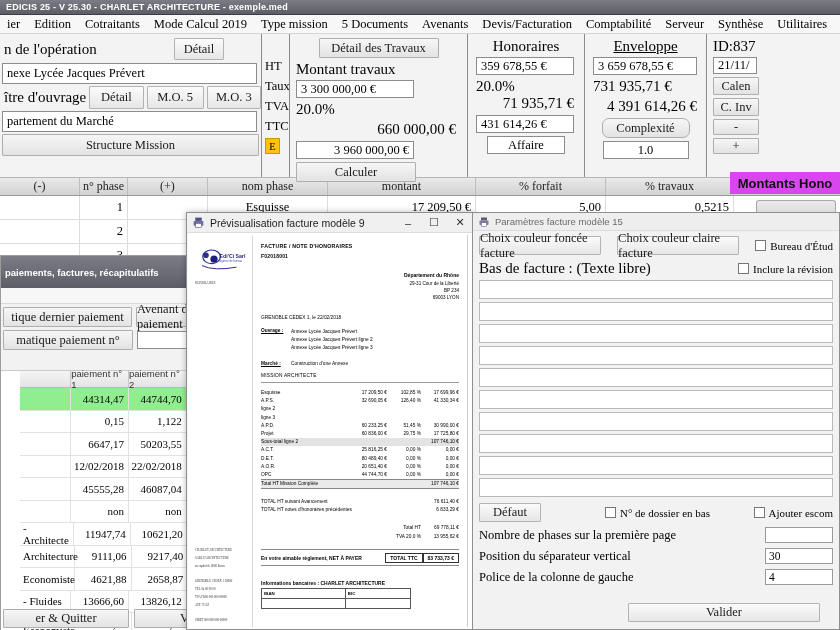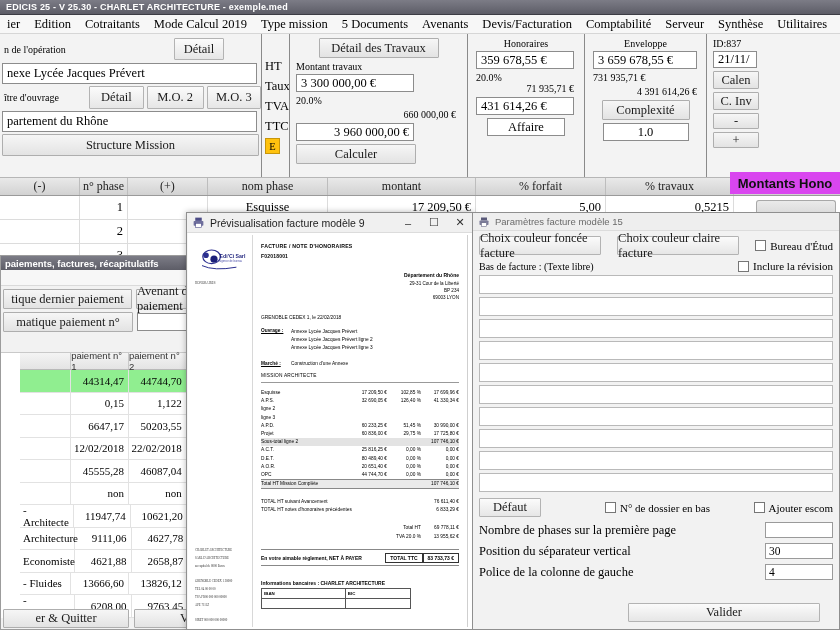--- a/index.html
+++ b/index.html
@@ -39,21 +39,21 @@
   .btnflat{
     background:linear-gradient(#f6f6f6,#e3e3e3);
     border:1px solid #aeaeae;
   }
   .fld{
     background:#fff;border:1px solid #8c8c8c;
     font-family:"Liberation Serif",serif;font-size:12.5px;
     display:flex;align-items:center;padding:0 4px;box-sizing:border-box;
   }
   .fldr{justify-content:flex-end;}
-  .lbl{font-family:"Liberation Serif",serif;font-size:10px;white-space:nowrap;}
+  .lbl{font-family:"Liberation Serif",serif;font-size:15px;white-space:nowrap;}
 
   
   #p-left{width:261px;padding:4px 0 0 0;box-sizing:border-box;}
   #p-left .row{display:flex;align-items:center;height:22px;margin:0 0 2px 0;}
   .wide-fld{height:21px;}
 
   
   #p-labels{width:28px;padding-top:22px;box-sizing:border-box;}
   #p-labels div{height:20px;display:flex;align-items:center;padding-left:3px;font-size:12.5px;}
   .ebox{background:#ffc20e;border:1px solid #c8960a;width:13px;height:14px;
@@ -93,21 +93,21 @@
     font-family:"Liberation Sans",sans-serif;font-weight:bold;font-size:13px;
     display:flex;align-items:center;justify-content:center;color:#111;background:#d946ef;}
   #mh-tab{position:absolute;right:0;top:196px;width:110px;height:22px;}
   #mh-tab .tab{position:absolute;left:26px;top:4px;width:78px;height:18px;
     background:linear-gradient(#eaeaea,#d4d4d4);border:1px solid #a8a8a8;
     border-bottom:none;border-radius:3px 3px 0 0;}
 
   
   #subwin{position:absolute;left:0;top:255px;width:262px;height:375px;
     background:#f2f2f2;border:1px solid #9c9c9c;box-sizing:border-box;}
-  #subwin .sub-title{height:14px;background:linear-gradient(#7c7c86,#5d5d67);
+  #subwin .sub-title{height:32px;background:linear-gradient(#7c7c86,#5d5d67);
     color:#fff;font-family:"Liberation Sans",sans-serif;font-weight:bold;font-size:9.5px;
     display:flex;align-items:center;padding-left:4px;}
   #subwin .sub-menu{height:15px;background:#f7f7f7;border-bottom:1px solid #dadada;
     display:flex;align-items:center;font-size:11.5px;}
   .subrow{display:flex;align-items:center;height:20px;margin-top:3px;}
 
   .pgrid{margin-top:20px;background:#fff;border-top:1px solid #c9c9c9;padding-left:19px;}
   .pgrid .ph{height:16px;display:flex;background:linear-gradient(#f4f4f4,#e4e4e4);
     border-bottom:1px solid #b9b9b9;font-family:"Liberation Sans",sans-serif;font-size:9.5px;color:#333;}
   .pgrid .ph div{display:flex;align-items:center;justify-content:center;border-right:1px solid #c9c9c9;box-sizing:border-box;}
@@ -220,25 +220,25 @@
       <div class="row">
         <div class="lbl" style="width:170px;padding-left:4px;">n de l'opération</div>
         <div class="btn" style="width:48px;height:20px;">Détail</div>
       </div>
       <div class="row">
         <div class="fld wide-fld" style="width:255px;margin-left:2px;">nexe Lycée Jacques Prévert</div>
       </div>
       <div class="row">
         <div class="lbl" style="width:88px;padding-left:4px;">ître d'ouvrage</div>
         <div class="btn" style="width:54px;height:21px;">Détail</div>
-        <div class="btn" style="width:57px;height:21px;margin-left:3px;">M.O. 2</div>
+        <div class="btn" style="width:57px;height:21px;margin-left:3px;">M.O. 5</div>
         <div class="btn" style="width:54px;height:21px;margin-left:3px;">M.O. 3</div>
       </div>
       <div class="row">
-        <div class="fld wide-fld" style="width:255px;margin-left:2px;">partement du Rhône</div>
+        <div class="fld wide-fld" style="width:255px;margin-left:2px;">partement du Marché</div>
       </div>
       <div class="row">
         <div class="btn btnflat" style="width:255px;height:20px;margin-left:2px;">Structure Mission</div>
       </div>
     </div>
 
     <div class="panel vsep" id="p-labels">
       <div>HT</div>
       <div>Taux</div>
       <div>TVA</div>
@@ -261,25 +261,25 @@
     <div class="panel vsep" id="p-hono">
       <div class="lbl" style="text-align:center;width:100%;">Honoraires</div>
       <div class="fld" style="width:98px;height:18px;margin-top:2px;">359 678,55 €</div>
       <div class="lbl" style="margin-top:3px;">20.0%</div>
       <div class="lbl" style="width:98px;text-align:right;margin-top:0;">71 935,71 €</div>
       <div class="fld" style="width:98px;height:18px;margin-top:3px;">431 614,26 €</div>
       <div class="fld" style="width:78px;height:18px;margin:3px auto 0 auto;justify-content:center;">Affaire</div>
     </div>
 
     <div class="panel vsep" id="p-env">
-      <div class="lbl" style="text-align:center;width:100%;">Enveloppe</div>
+      <div class="lbl" style="text-align:center;width:100%;text-decoration:underline;">Enveloppe</div>
       <div class="fld" style="width:104px;height:18px;margin-top:2px;">3 659 678,55 €</div>
       <div class="lbl" style="width:104px;text-align:left;margin-top:3px;">731 935,71 €</div>
       <div class="lbl" style="width:104px;text-align:right;margin-top:3px;">4 391 614,26 €</div>
-      <div class="btn btnflat" style="width:86px;height:18px;margin:3px auto 0 auto;">Complexité</div>
+      <div class="btn btnflat" style="width:86px;height:18px;margin:3px auto 0 auto;border-radius:7px;">Complexité</div>
       <div class="fld" style="width:86px;height:18px;margin:3px auto 0 auto;justify-content:center;">1.0</div>
     </div>
 
     <div class="panel vsep" id="p-id">
       <div class="lbl">ID:837</div>
       <div class="fld" style="width:44px;height:17px;margin-top:2px;">21/11/</div>
       <div class="btn btnflat" style="width:44px;height:16px;margin-top:3px;">Calen</div>
       <div class="btn btnflat" style="width:44px;height:16px;margin-top:3px;">C. Inv</div>
       <div class="btn btnflat" style="width:44px;height:14px;margin-top:3px;">-</div>
       <div class="btn btnflat" style="width:44px;height:14px;margin-top:3px;">+</div>
@@ -391,21 +391,21 @@
           </div>
           <div class="pr">
             <div class="col-lab lname">- Architecte</div>
             <div class="col-p1">11947,74</div>
             <div class="col-p2">10621,20</div>
             <div class="col-p3"></div>
           </div>
           <div class="pr">
             <div class="col-lab lname">Architecture</div>
             <div class="col-p1">9111,06</div>
-            <div class="col-p2">4627,78</div>
+            <div class="col-p2">9217,40</div>
             <div class="col-p3"></div>
           </div>
           <div class="pr">
             <div class="col-lab lname">Economiste</div>
             <div class="col-p1">4621,88</div>
             <div class="col-p2">2658,87</div>
             <div class="col-p3"></div>
           </div>
           <div class="pr">
             <div class="col-lab lname">- Fluides</div>

